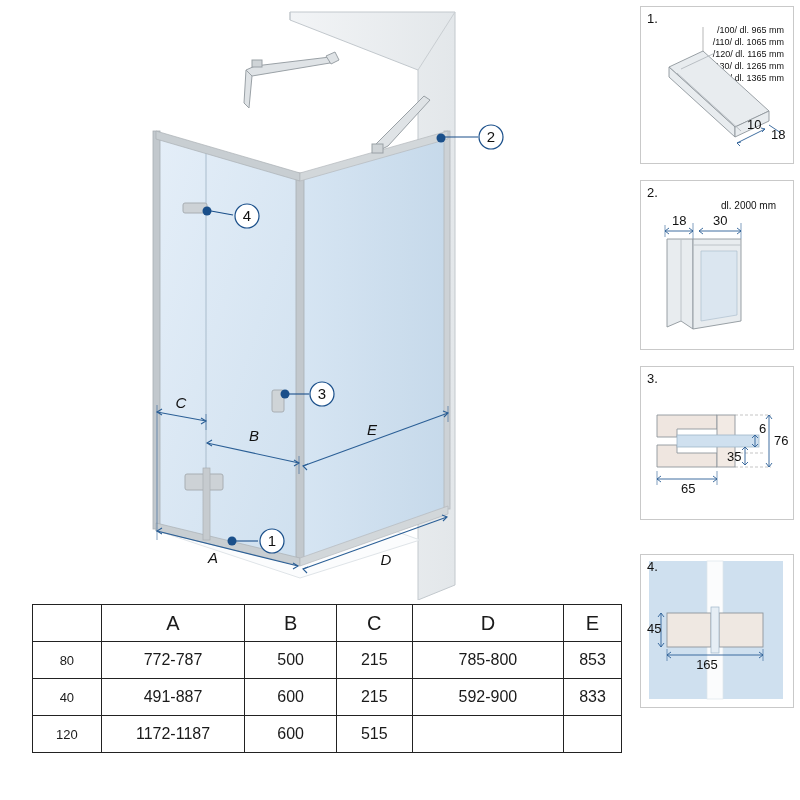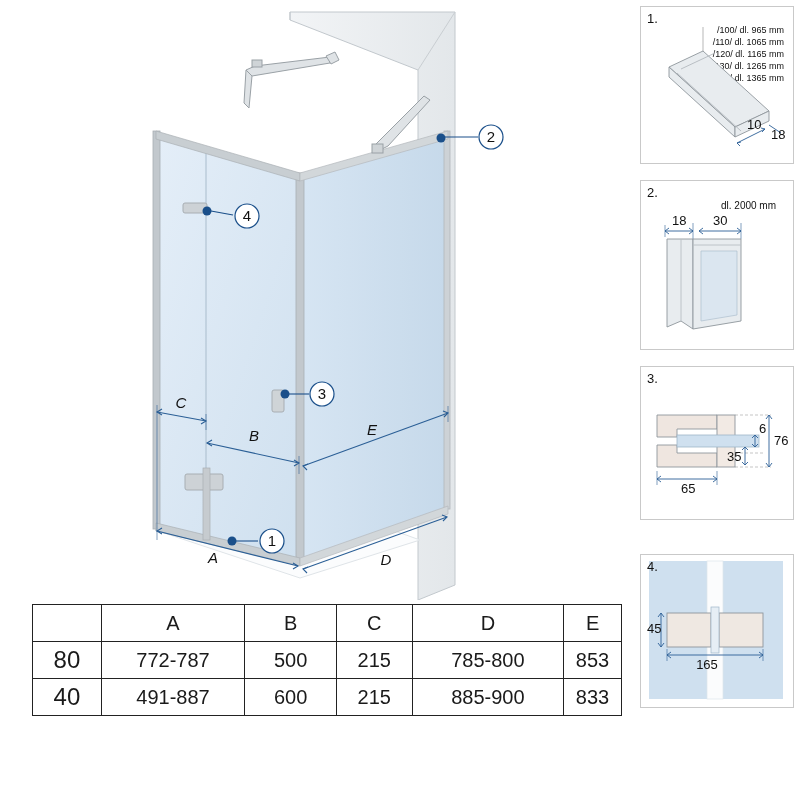--- a/index.html
+++ b/index.html
@@ -2,23 +2,23 @@
 <html><head>
 <meta charset="utf-8">
 <style>
   html,body{margin:0;padding:0;background:#fff;}
   body{width:800px;height:800px;position:relative;font-family:"Liberation Sans",sans-serif;color:#1a1a1a;overflow:hidden;}
   .stage{position:absolute;left:0;top:0;width:800px;height:800px;}
   svg{display:block;}
 
   
   .dim-table{position:absolute;left:32px;top:604px;width:590px;border-collapse:collapse;}
-  .dim-table td,.dim-table th{border:1px solid #222;height:36px;text-align:center;font-size:20px;font-weight:400;padding:0;}
+  .dim-table td,.dim-table th{border:1px solid #222;height:36px;text-align:center;font-size:16px;font-weight:400;padding:0;}
   .dim-table th{font-size:20px;}
-  .dim-table td.rowhdr{font-size:24px;width:68px;}
+  .dim-table td.rowhdr{font-size:13px;width:68px;}
   .dim-table col.c0{width:68px;}
   .dim-table col.c1{width:144px;}
   .dim-table col.c2{width:92px;}
   .dim-table col.c3{width:76px;}
   .dim-table col.c4{width:152px;}
   .dim-table col.c5{width:58px;}
 
   
   .panel{position:absolute;border:1px solid #c9c9c9;background:#fff;}
   .panel-num{position:absolute;font-size:13px;color:#111;}
@@ -304,19 +304,27 @@
       <td>500</td>
       <td>215</td>
       <td>785-800</td>
       <td>853</td>
     </tr>
     <tr>
       <td class="rowhdr">40</td>
       <td>491-887</td>
       <td>600</td>
       <td>215</td>
-      <td>885-900</td>
+      <td>592-900</td>
       <td>833</td>
+    </tr>
+    <tr>
+      <td class="rowhdr">120</td>
+      <td>1172-1187</td>
+      <td>600</td>
+      <td>515</td>
+      <td></td>
+      <td></td>
     </tr>
   </tbody>
 </table>
 
 </div>
 
 </body></html>

